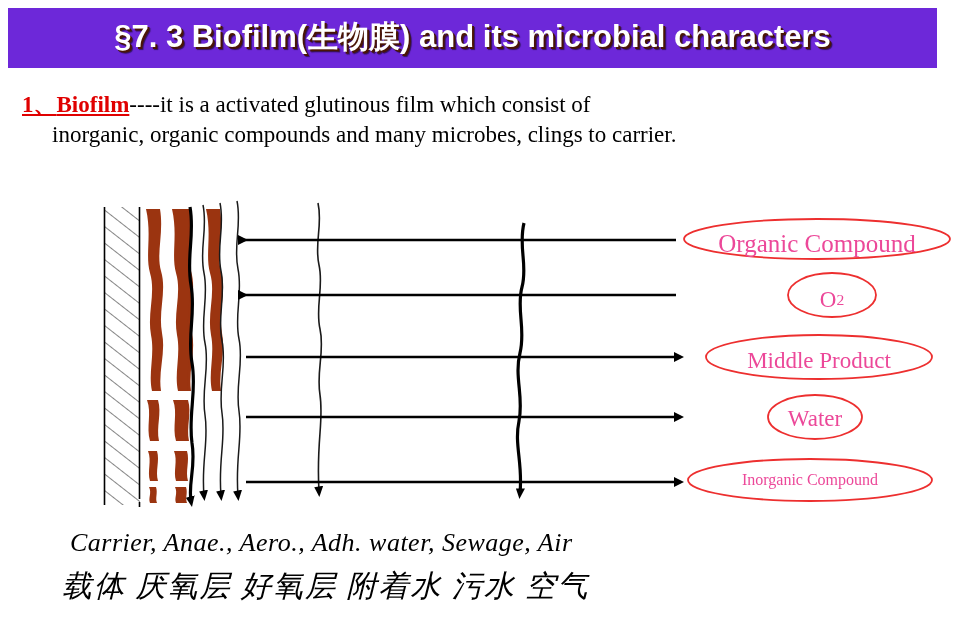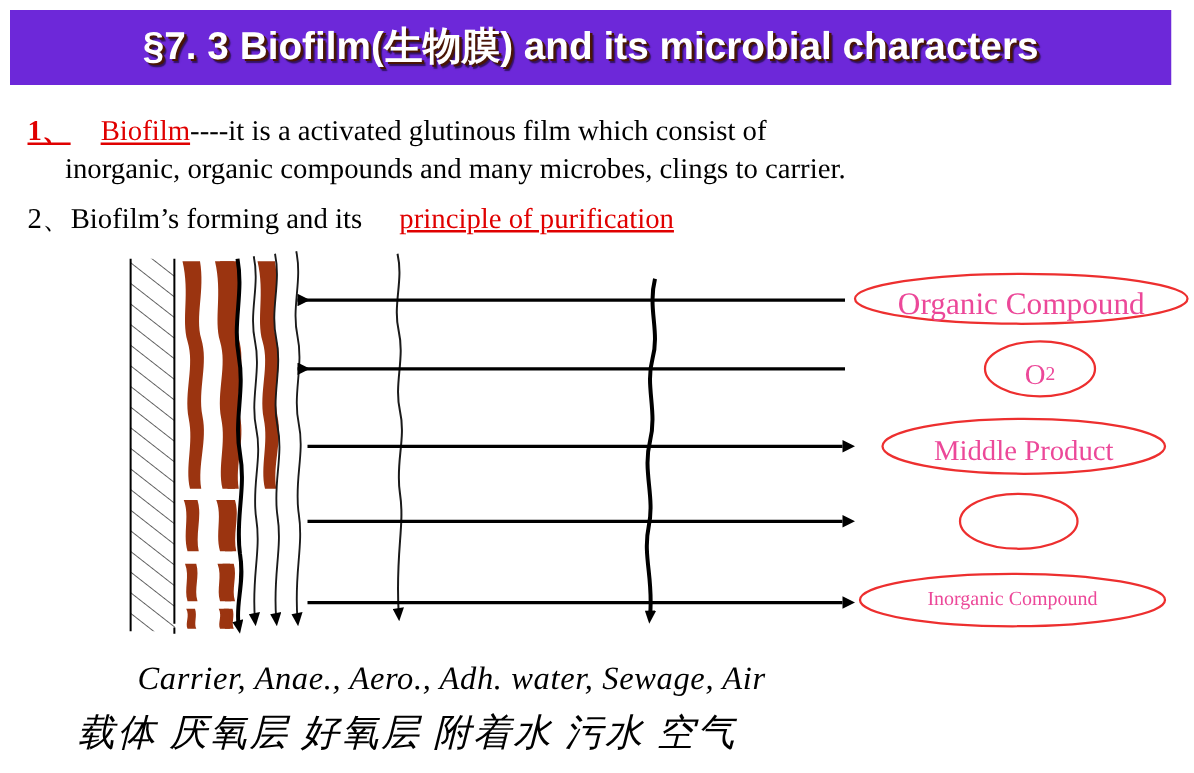--- a/index.html
+++ b/index.html
@@ -53,23 +53,22 @@
   #p1-line1 { left: 22px; top: 92px; }
   #p1-line2 { left: 52px; top: 122px; }
   #p2-line1 { left: 22px; top: 162px; }
 
   .redbold {
     color: #E00000;
     font-weight: bold;
   }
   .redbold-u {
     color: #E00000;
-    font-weight: normal;
+    font-weight: bold;
     text-decoration: underline;
-    margin-left: 24px;
   }
   .num-u { text-decoration: underline; }
 
   
   #diagram {
     position: absolute;
     left: 0;
     top: 195px;
     width: 955px;
     height: 320px;
@@ -92,41 +91,38 @@
   #oval-inorganic { left: 688px; top: 459px; width: 244px; height: 42px; font-size: 16px; }
   .oval-label sub { font-size: .68em; vertical-align: -0.25em; }
 
   
   .caption {
     position: absolute;
     font-style: italic;
     color: #000000;
     white-space: nowrap;
   }
-  #caption-en { left: 70px; top: 528px; font-size: 26px; letter-spacing: .5px; margin-left: 40px; }
+  #caption-en { left: 70px; top: 528px; font-size: 26px; letter-spacing: .5px; }
   #caption-cn { left: 62px; top: 566px; font-size: 30px; letter-spacing: 2px; }
 </style>
 </head>
 <body>
 
 <div id="slide">
 
   <div id="title-banner">
     <div id="title-text">§7. 3 Biofilm(生物膜) and its microbial characters</div>
   </div>
 
   <div class="body-line" id="p1-line1">
     <span class="redbold num-u">1、</span><span class="redbold-u">Biofilm</span><span>----it is a activated glutinous film which consist of</span>
   </div>
 
   <div class="body-line" id="p1-line2">inorganic, organic compounds and many microbes, clings to carrier.</div>
 
-  <div class="body-line" id="p2-line1">
-    <span>2、</span><span>Biofilm’s forming and its </span><span class="redbold-u">principle of  purification</span>
-  </div>
 
   <div id="diagram">
     <svg width="955" height="320" viewBox="0 0 955 320" xmlns="http://www.w3.org/2000/svg">
 
       <defs>
 
         <pattern id="hatchPat" width="13" height="13" patternUnits="userSpaceOnUse" patternTransform="rotate(-52)">
           <line x1="0" y1="0" x2="0" y2="13" stroke="#333333" stroke-width="1.2"></line>
         </pattern>
 
@@ -233,19 +229,20 @@
 
   <div class="oval-label" id="oval-organic">Organic Compound</div>
 
   <div class="oval-label" id="oval-o2">
     <span>O</span>
       <sub>2</sub>
   </div>
 
   <div class="oval-label" id="oval-middle">Middle Product</div>
 
+  <div class="oval-label" id="oval-water">Water</div>
 
   <div class="oval-label" id="oval-inorganic">Inorganic Compound</div>
 
   <div class="caption" id="caption-en">Carrier, Anae., Aero.,  Adh. water, Sewage,  Air</div>
   <div class="caption" id="caption-cn">载体   厌氧层 好氧层 附着水     污水      空气</div>
 
 </div>
 
 </body></html>

